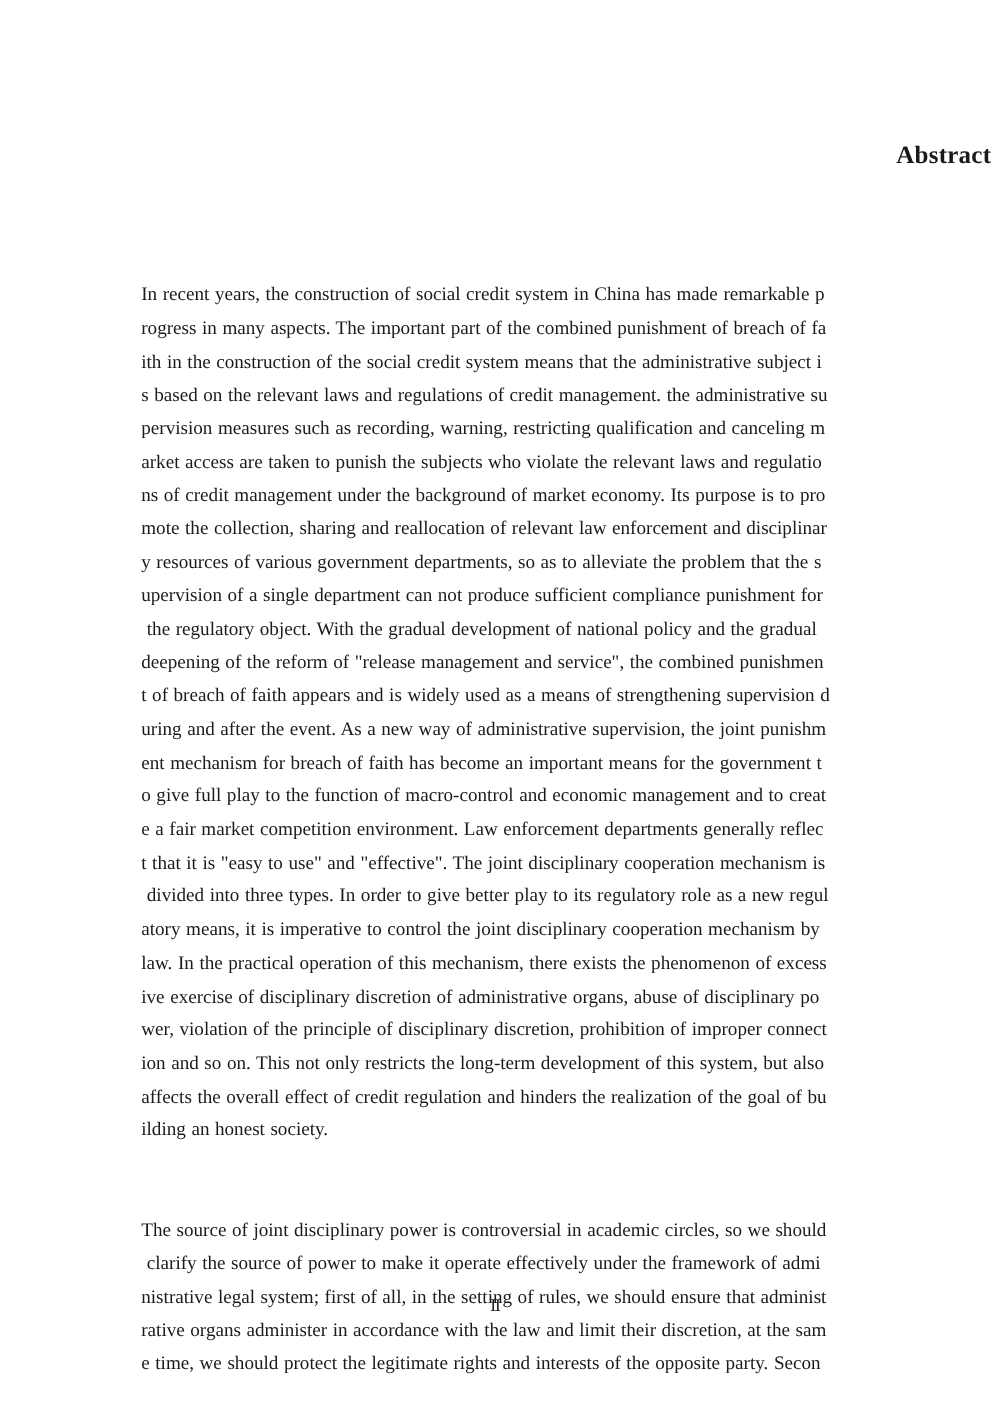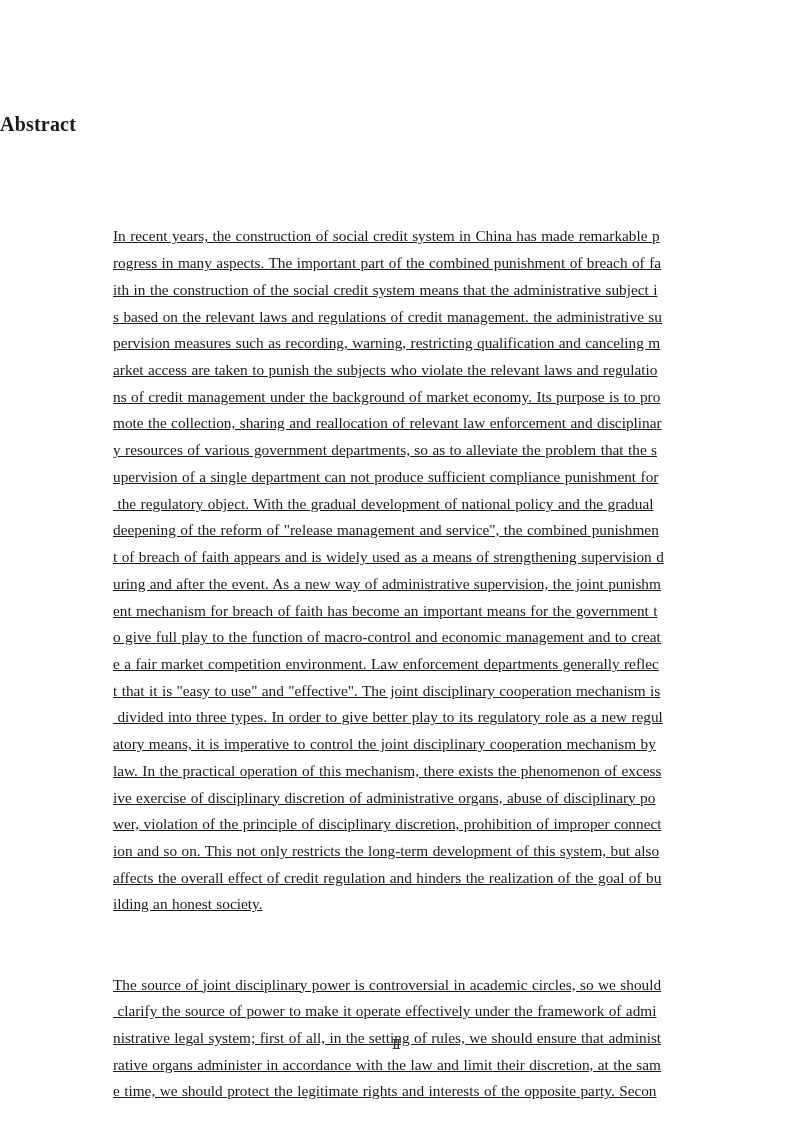--- a/index.html
+++ b/index.html
@@ -16,39 +16,38 @@
     color: #1a1a1a;
     font-family: "Liberation Serif", "DejaVu Serif", serif;
     overflow: hidden;
   }
   .doc-title {
     position: absolute;
     top: 111px;
     left: 0;
     width: 100%;
     margin: 0;
-    text-align: left;
+    text-align: right;
     font-size: 20px;
     line-height: 26px;
     font-weight: bold;
     letter-spacing: 0.2px;
   }
   .doc-body {
     position: absolute;
     top: 170px;
     left: 113px;
     right: 40px;
     font-size: 15.3px;
     line-height: 26.72px;
     white-space: pre; 
     word-spacing: 0.6px;
   }
   .paragraph {
     margin: 0;
-    text-decoration: underline;
   }
   .page-number {
     position: absolute;
     top: 1036px;
     left: 0;
     width: 100%;
     text-align: center;
     font-size: 13px;
     line-height: 18px;
     color: #222222;

